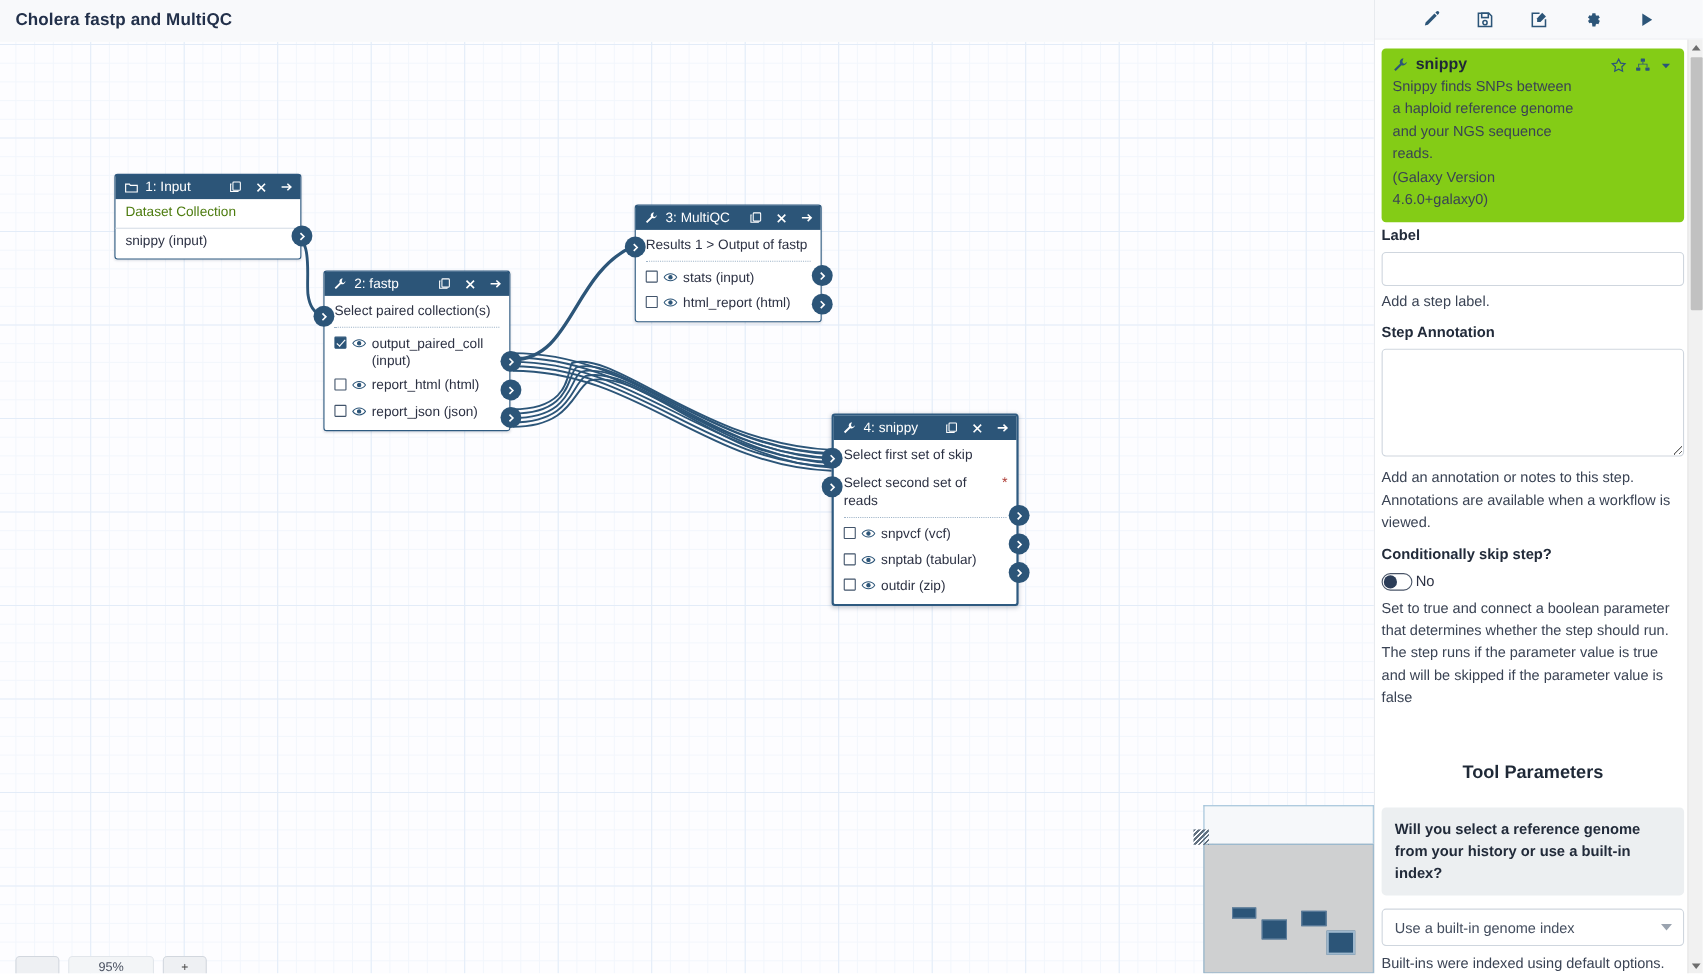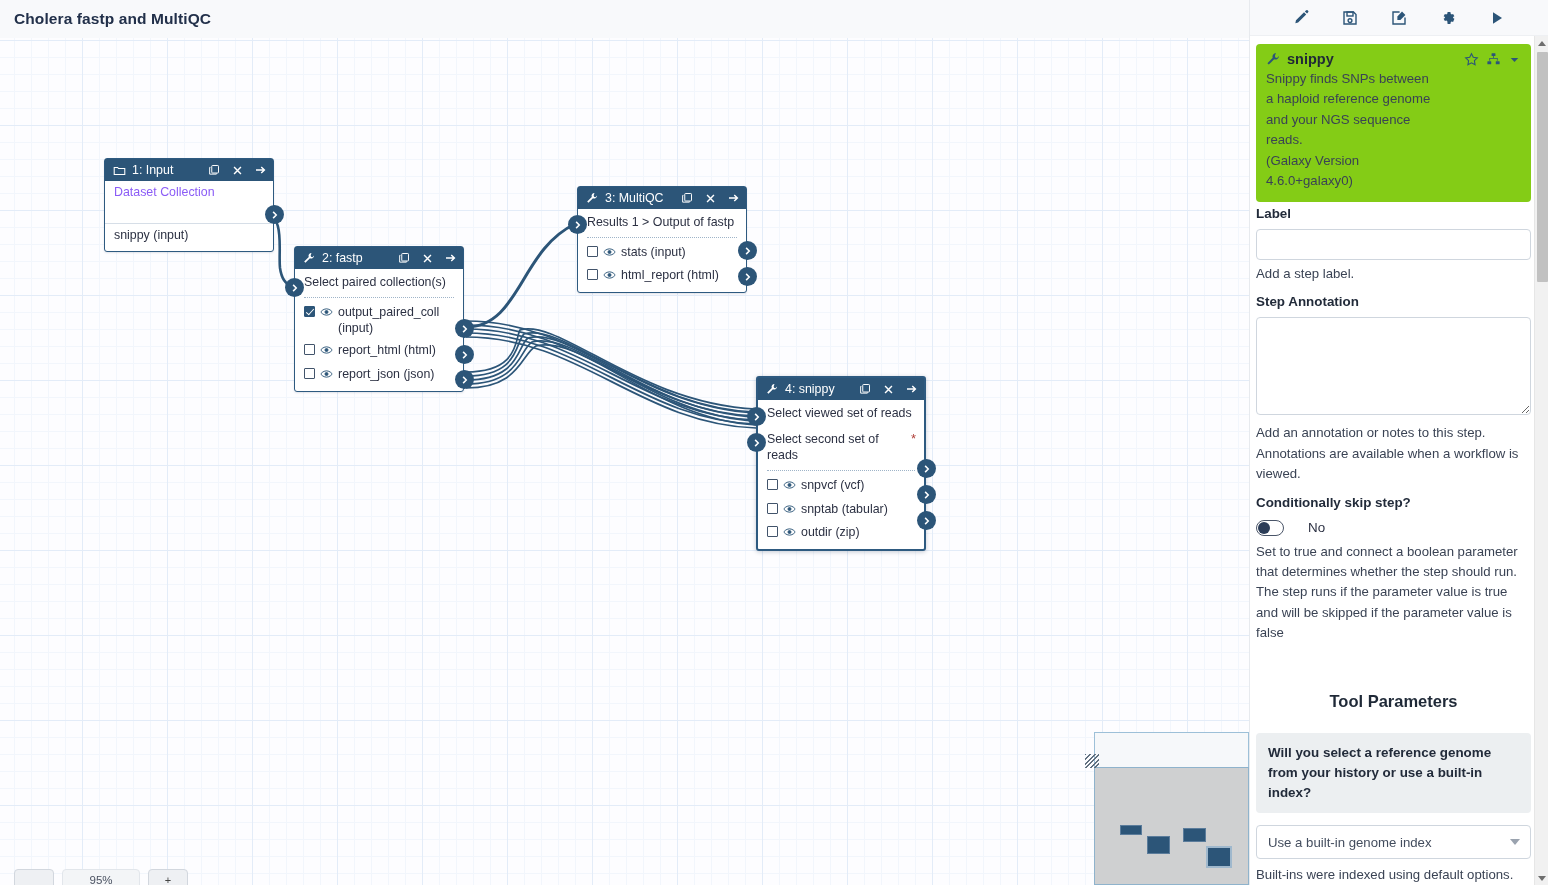--- a/index.html
+++ b/index.html
@@ -85,23 +85,23 @@
   }
   .node-title { flex: 1; white-space: nowrap; overflow: hidden; }
   .node-header .hicon {
     width: 14px; height: 14px;
     display: inline-flex; align-items: center; justify-content: center;
     color: #fff; cursor: pointer;
   }
   .node-header .hicon svg { display: block; }
   .node-header-actions { display: flex; align-items: center; gap: 9px; }
   .node-sub {
-    padding: 4px 8px 22px 9px;
+    padding: 4px 8px 6px 9px;
     font-size: 12.4px;
-    color: #8b5cf6;
+    color: #4d7c0f;
     line-height: 1.25;
   }
   .node-body { padding: 0 0 5px 0; }
   .node-row {
     font-size: 12.4px;
     color: #2c3143;
     padding: 3px 8px 3px 9px;
     line-height: 1.3;
     display: flex;
     align-items: flex-start;
@@ -296,21 +296,21 @@
     outline: none;
   }
   input.txt { height: 31px; }
   textarea.txt { height: 98px; resize: vertical; }
   .helptext {
     font-size: 13.2px;
     color: #3a4354;
     line-height: 1.55;
     margin: 4px 0 10px 0;
   }
-  .toggle-row { display: flex; align-items: center; gap: 24px; margin: 10px 0 6px 0; }
+  .toggle-row { display: flex; align-items: center; gap: 3px; margin: 10px 0 6px 0; }
   .toggle {
     width: 28px; height: 16px;
     background: #fff;
     border: 1px solid #4a5568;
     border-radius: 9px;
     position: relative;
     cursor: pointer;
     flex: 0 0 auto;
   }
   .toggle .knob {
@@ -656,21 +656,21 @@
               </svg>
           </span>
           <span class="hicon">
             <svg width="13" height="12" viewBox="0 0 16 16" fill="none" stroke="#fff" stroke-width="1.9">
                 <path d="M2 8h11M9 4l4.2 4-4.2 4"></path>
               </svg>
           </span>
         </span>
       </div>
       <div class="node-row inputrow">
-        <span class="rowtext">Select viewed set of reads</span>
+        <span class="rowtext">Select first set of skip</span>
       </div>
       <div class="node-row inputrow">
         <span class="rowtext">Select second set of reads</span>
         <span class="req">*</span>
       </div>
       <div class="divider"></div>
       <div class="node-body">
         <div class="node-row">
           <span class="cb"></span>
           <span class="eye">

